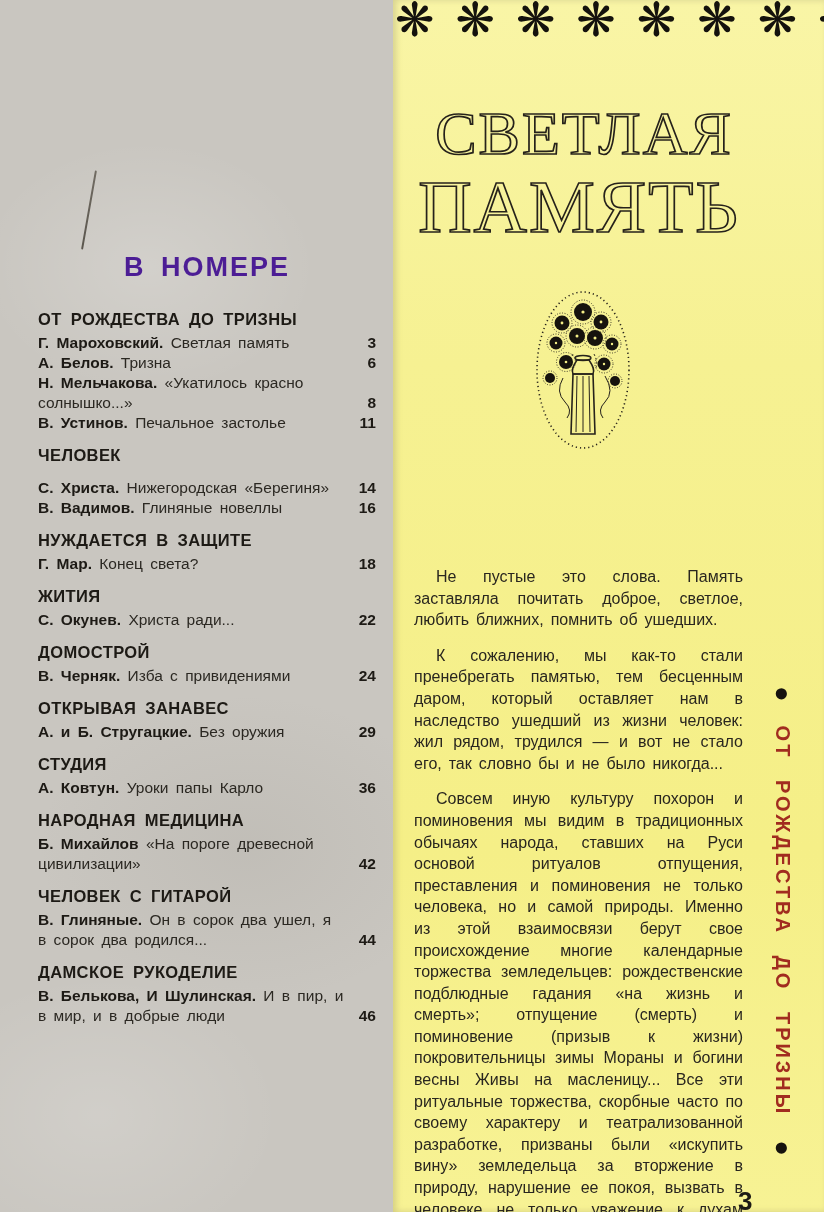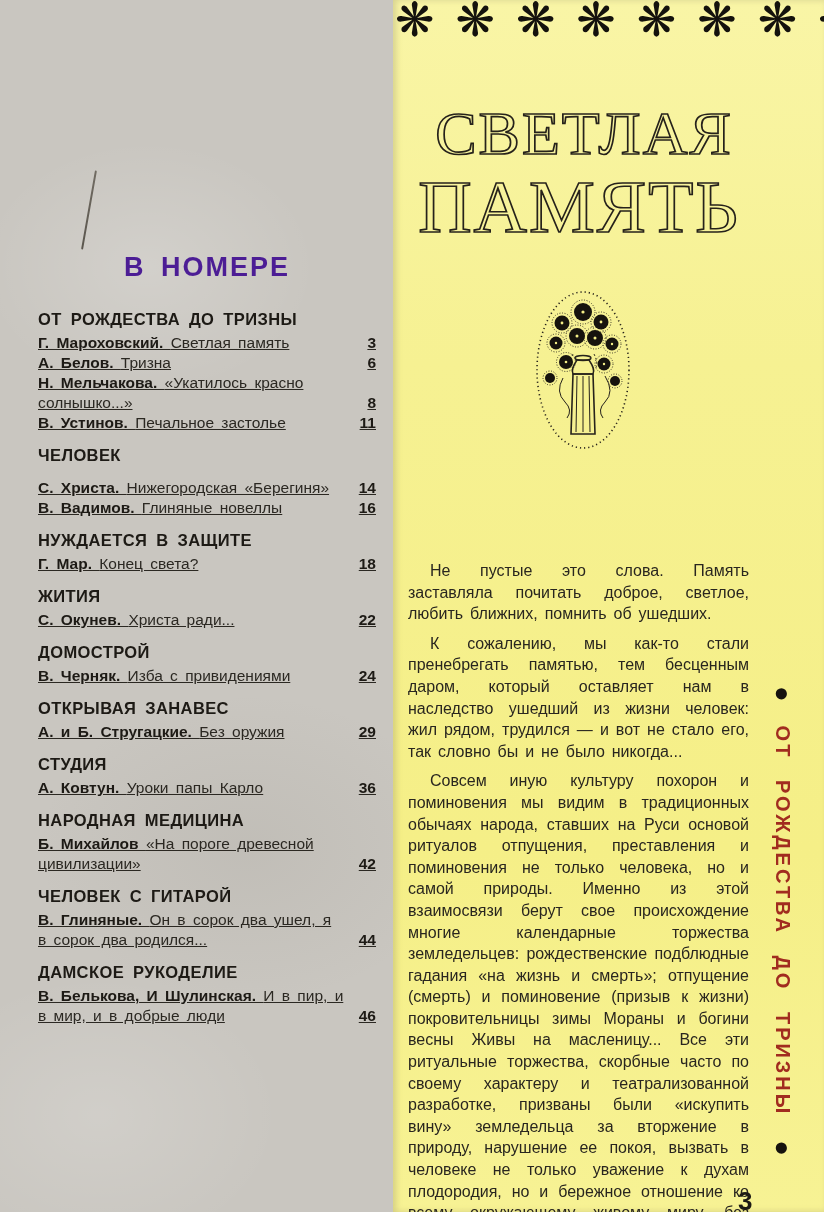--- a/index.html
+++ b/index.html
@@ -28,21 +28,21 @@
   .toc{ position:absolute; left:38px; top:252px; width:338px; }
   .toc-heading{
     font-size:27px; font-weight:bold; letter-spacing:2px;
     text-align:center; color:#4c1d95; margin:0 0 26px 0; word-spacing:6px;
   }
   .toc-section{ margin-bottom:12px; }
   .toc-section-title{
     font-size:16.5px; font-weight:bold; color:#1d1a15;
     letter-spacing:.4px; word-spacing:4px; margin:0 0 3px 0; line-height:21px;
   }
-  .toc-item{ display:flex; align-items:flex-end;text-decoration:underline; }
+  .toc-item{ display:flex; align-items:flex-end; }
   .toc-item-text{
     flex:1; font-size:15.5px; line-height:20px; word-spacing:3px; padding-right:8px;
   }
   .toc-item-text b{ color:#1d1a15; }
   .toc-item-page{
     font-weight:bold; font-size:15.5px; line-height:20px; color:#1d1a15;
     min-width:22px; text-align:right;
   }
 
   
@@ -61,21 +61,21 @@
     font-family:"Liberation Serif", serif; fill:none;
     stroke:#26221b; stroke-width:1.7; letter-spacing:2px;
   }
   .medallion{ position:absolute; left:140px; top:286px; }
 
   .article{
     position:absolute; left:7px; top:552px; width:357px;
     font-size:16px; line-height:21.6px; text-align:justify;
     color:#29261f; word-spacing:2.5px;
   }
-  .article p{ margin:8px; text-indent:22px; }
+  .article p{ margin:14px; text-indent:22px; }
 
   .vertical-strip{
     position:absolute; left:155px; top:904px; width:470px; height:34px;
     transform:rotate(90deg); transform-origin:center;
     display:flex; align-items:center; justify-content:space-between;
     white-space:nowrap;
   }
   .vertical-strip .vtext{
     font-size:20px; font-weight:bold; letter-spacing:3px; word-spacing:12px;
     color:#a12c1f;

